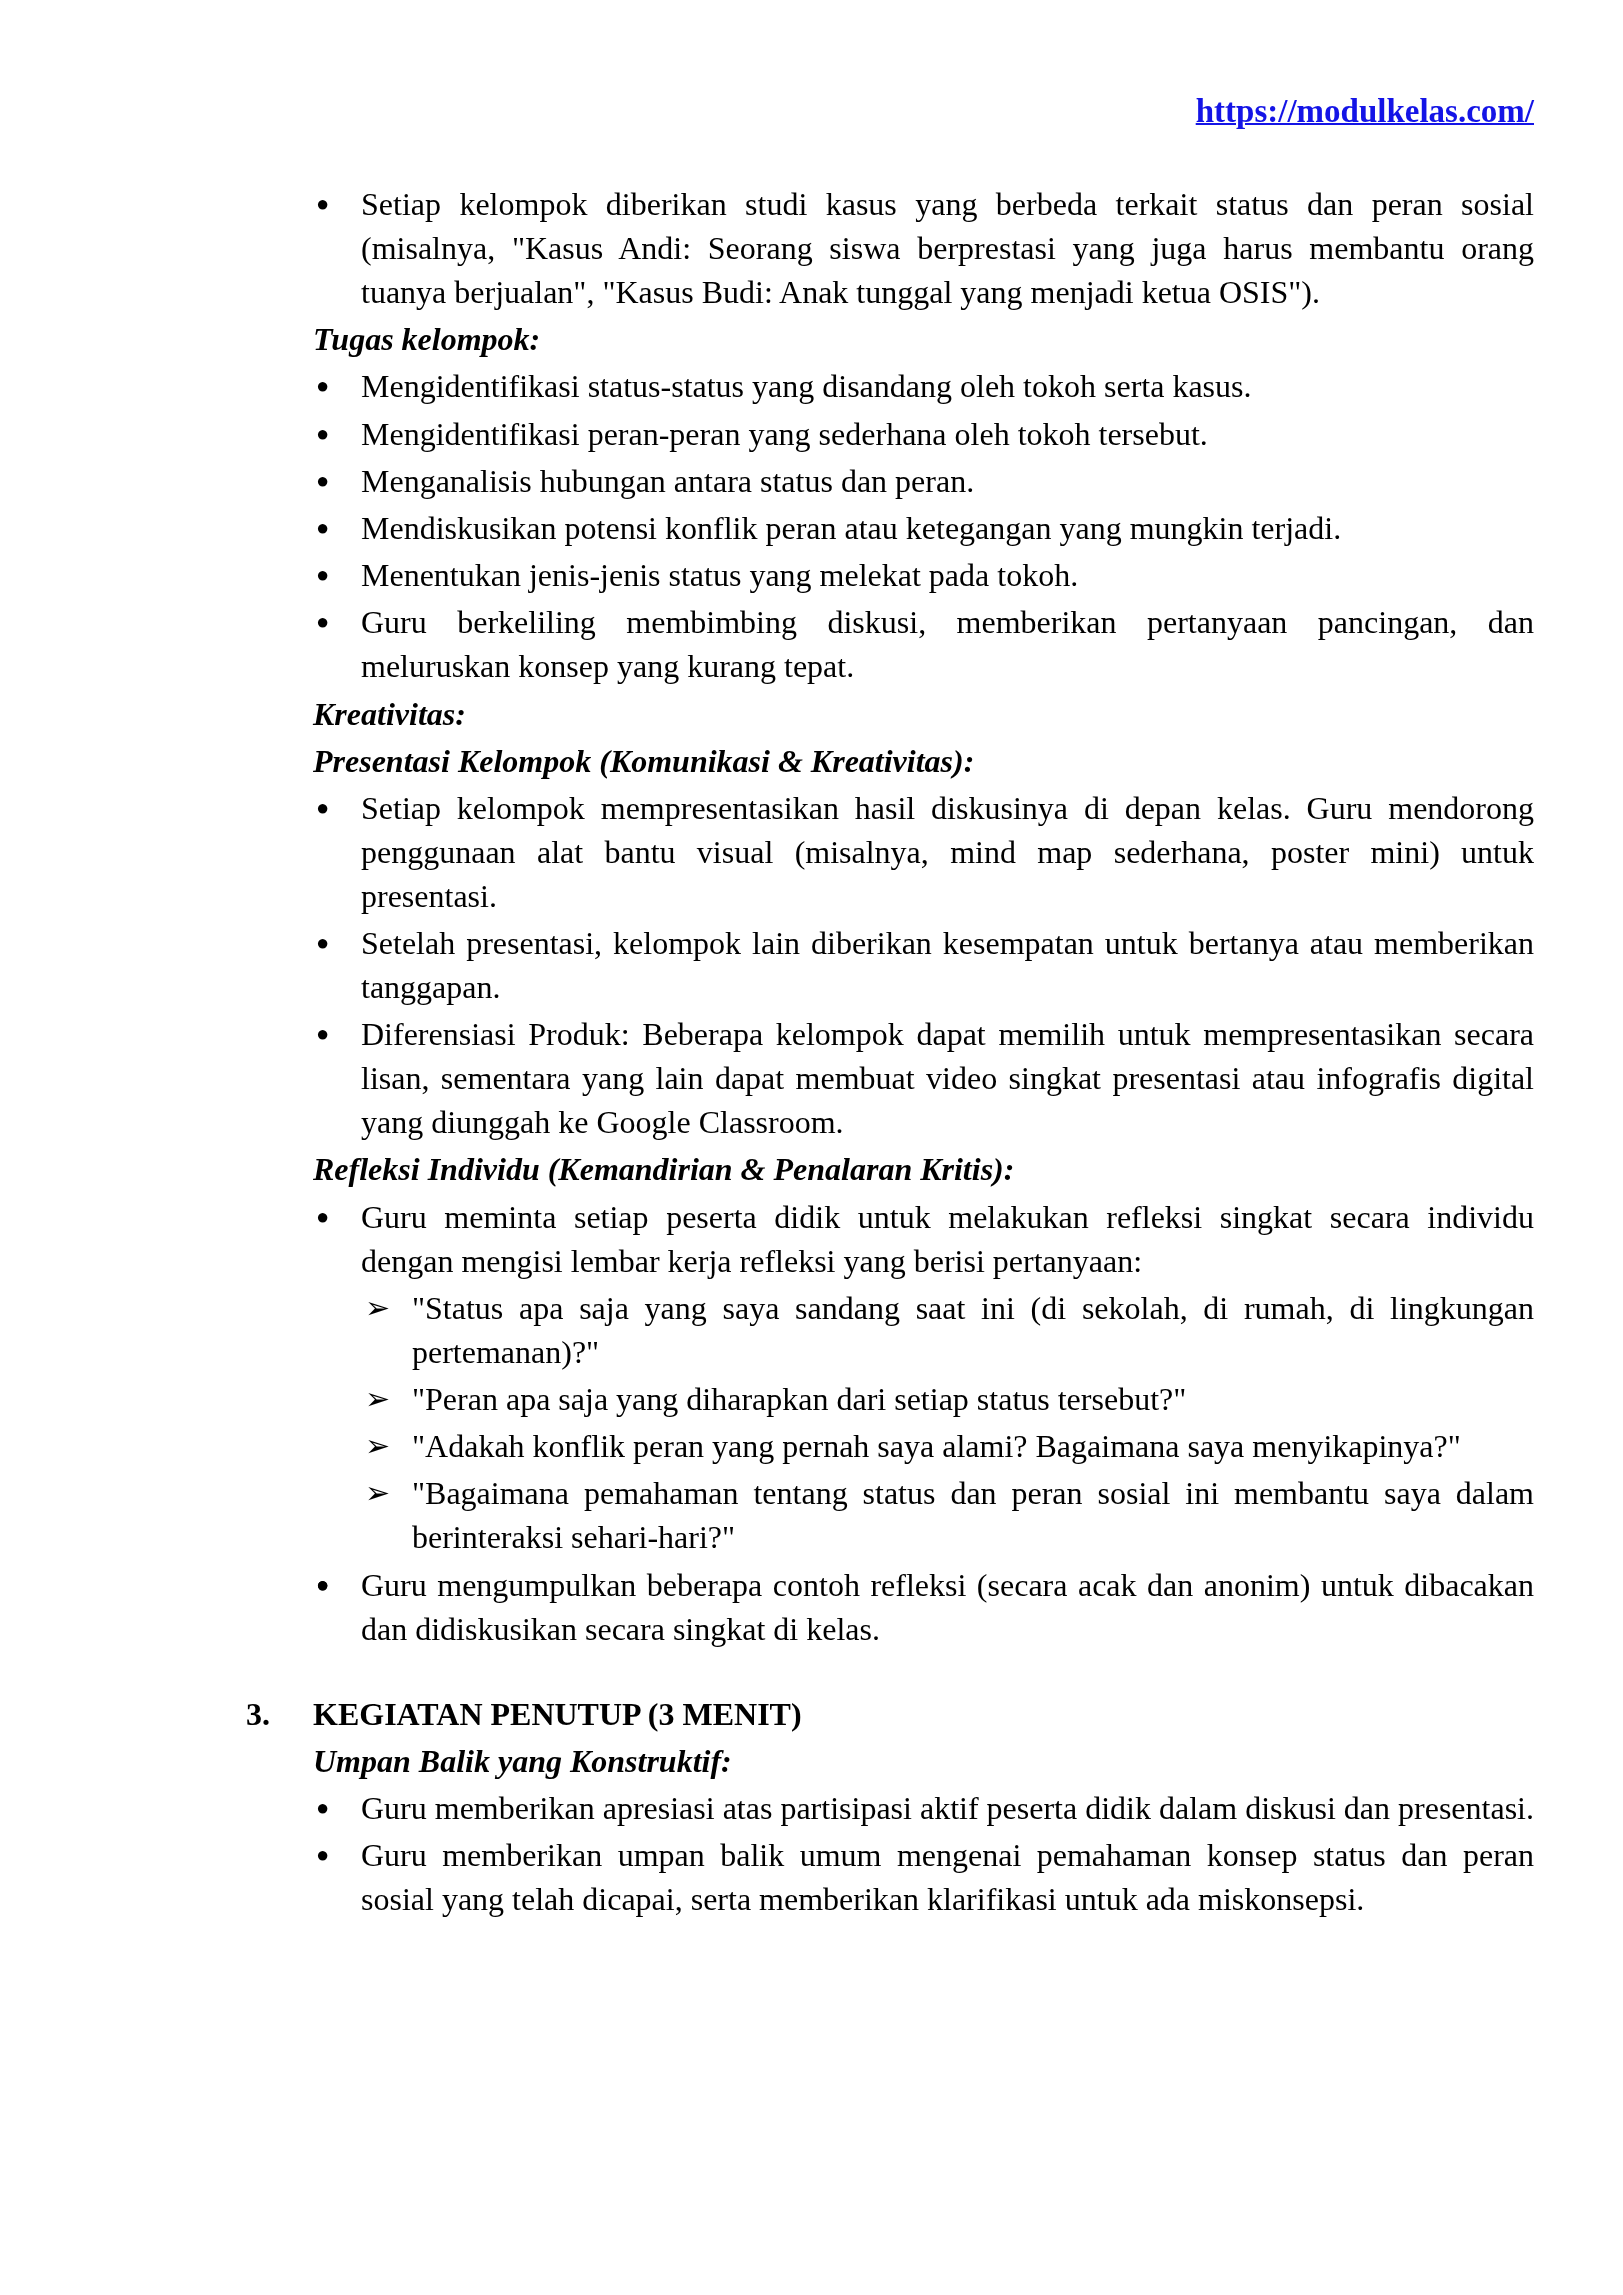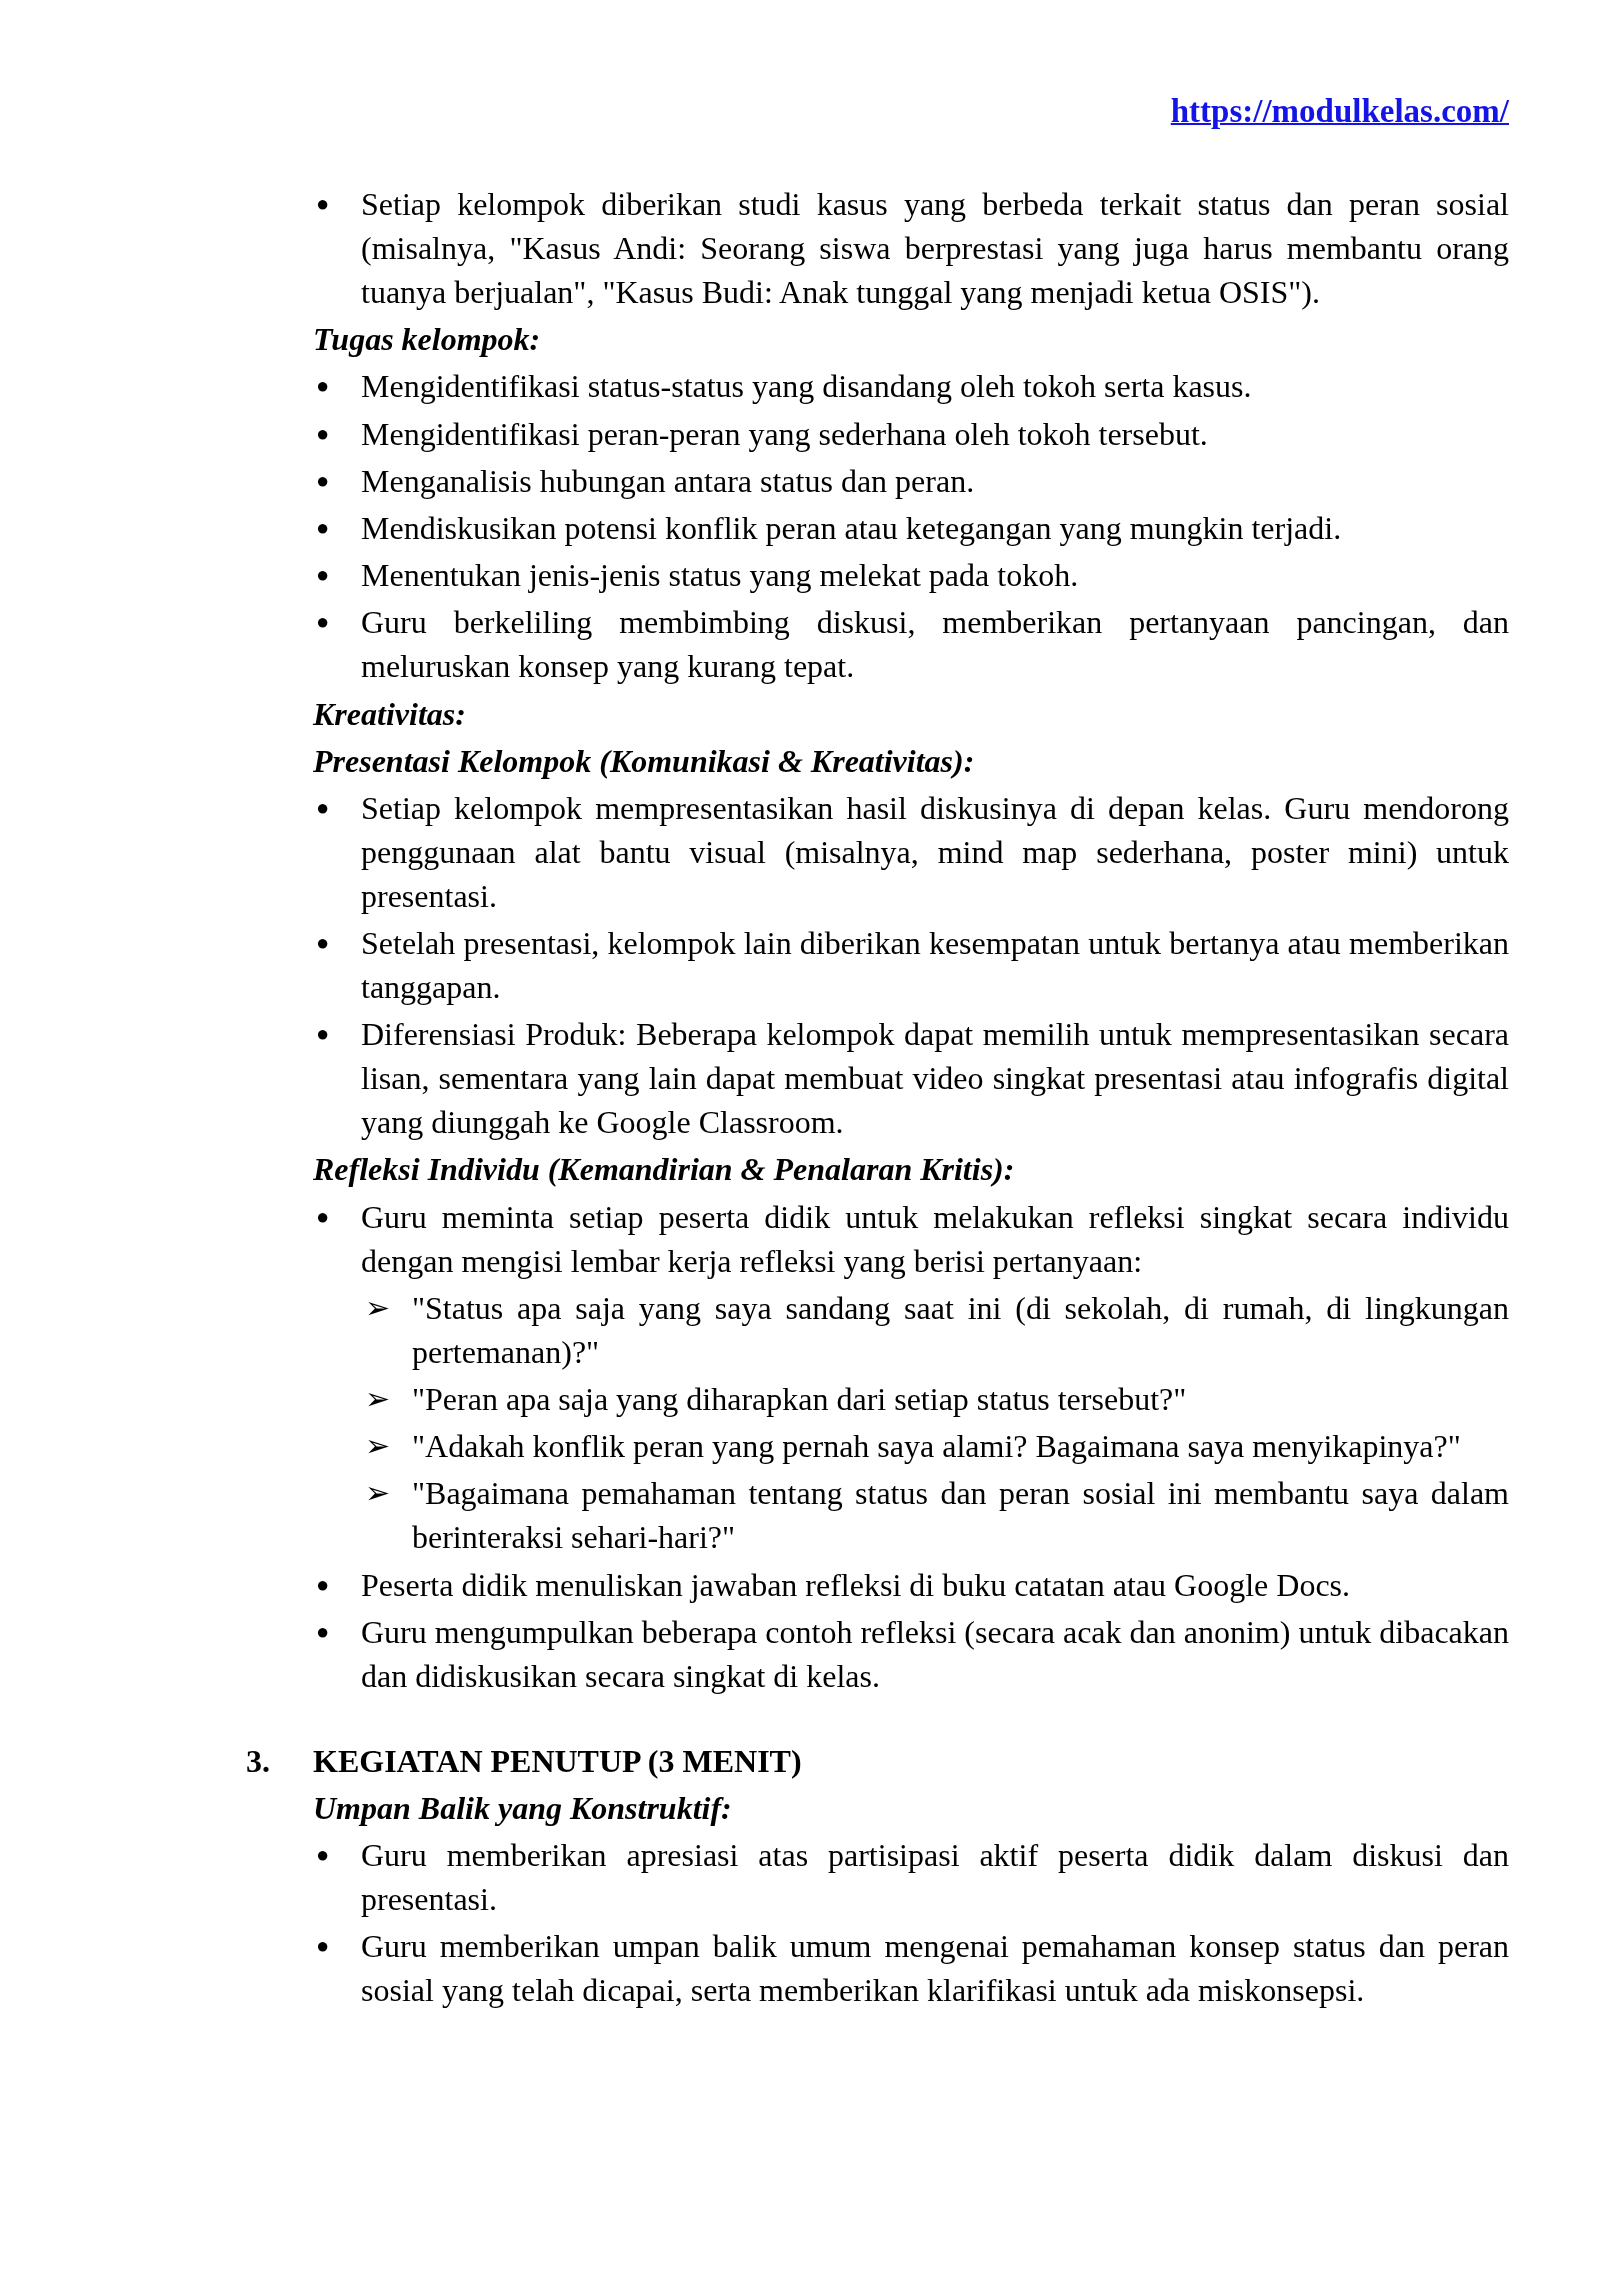--- a/index.html
+++ b/index.html
@@ -10,21 +10,21 @@
   .page {
     position: relative;
     width: 1623px;
     height: 2295px;
     box-sizing: border-box;
     background: #ffffff;
     font-family: "Liberation Serif", serif;
     font-size: 32px;
     line-height: 44px;
     color: #000000;
-    padding: 89px 114px 0 246px;
+    padding: 89px 89px 0 246px;
     overflow: hidden;
   }
   .hdr {
     text-align: right;
     margin: 0 0 49px 0;
   }
   .lnk {
     font-weight: bold;
     font-size: 33px;
     color: #1414e6;
@@ -160,21 +160,20 @@
     <span>"Adakah konflik peran yang pernah saya alami? Bagaimana saya menyikapinya?"</span>
   </div>
 
   <div class="li2">
     <span class="mk2">➢</span>
     <span>"Bagaimana pemahaman tentang status dan peran sosial ini membantu saya dalam berinteraksi sehari-hari?"</span>
   </div>
 
   <div class="li">
     <span class="mk">●</span>
-    <span>Peserta didik menuliskan jawaban refleksi di buku catatan atau Google Docs.</span>
   </div>
 
   <div class="li">
     <span class="mk">●</span>
     <span>Guru mengumpulkan beberapa contoh refleksi (secara acak dan anonim) untuk dibacakan dan didiskusikan secara singkat di kelas.</span>
   </div>
 
   <div class="section">
     <span class="sec-num">3.</span><span class="sec-title">KEGIATAN PENUTUP (3 MENIT)</span>
   </div>

